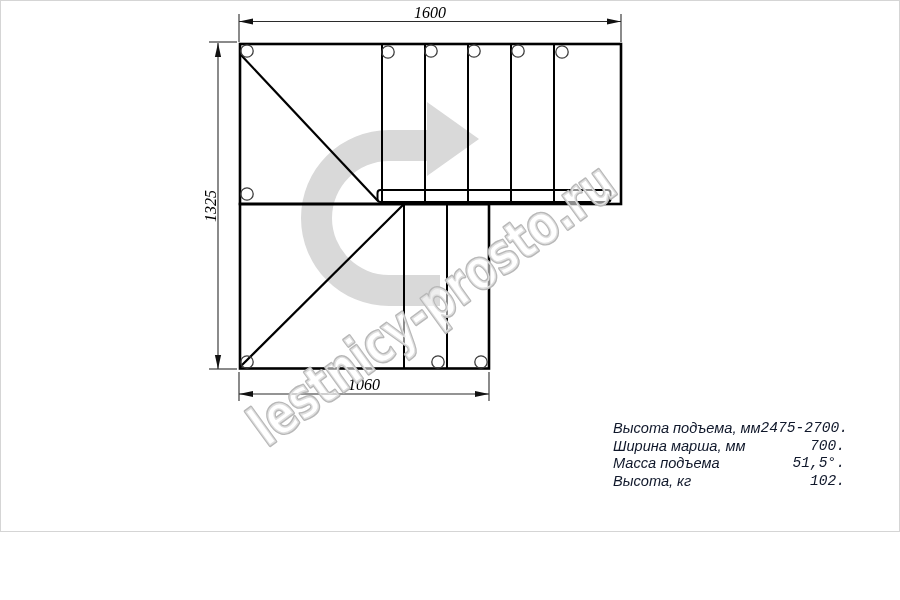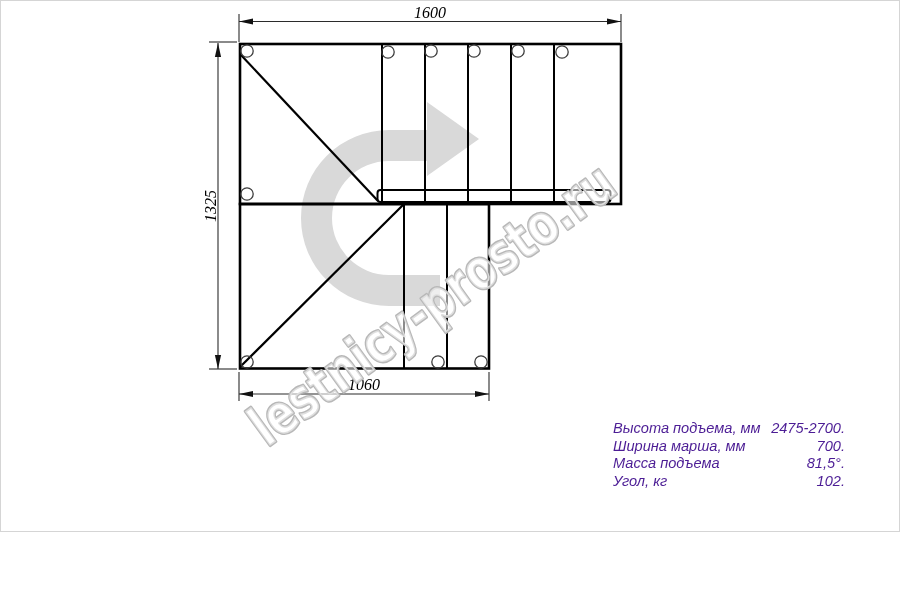--- a/index.html
+++ b/index.html
@@ -13,24 +13,24 @@
     font-family:"Liberation Sans", sans-serif;
   }
   .drawing-svg{position:absolute;left:0;top:0;}
   .specs{
     position:absolute;
     left:612px;top:419px;width:232px;
     font-family:"Liberation Sans", sans-serif;
     font-style:italic;
     font-size:14.6px;
     line-height:17.6px;
-    color:#4c1d95;
+    color:#0f172a;
   }
   .spec-row{display:flex;justify-content:space-between;white-space:nowrap;}
-  .spec-row .val{text-align:right;}
+  .spec-row .val{text-align:right;font-family:Liberation Mono, monospace;}
   text.dim{
     font-family:"Liberation Serif", serif;
     font-style:italic;
     font-size:16px;
     fill:#000;
   }
   text.wm{
     font-family:"DejaVu Sans", sans-serif;
     font-weight:bold;
     font-size:56px;
@@ -123,21 +123,21 @@
     <div class="spec-row">
       <span class="lbl">Высота подъема, мм</span>
       <span class="val">2475-2700.</span>
     </div>
     <div class="spec-row">
       <span class="lbl">Ширина марша, мм</span>
       <span class="val">700.</span>
     </div>
     <div class="spec-row">
       <span class="lbl">Масса подъема</span>
-      <span class="val">81,5°.</span>
+      <span class="val">51,5°.</span>
     </div>
     <div class="spec-row">
-      <span class="lbl">Угол, кг</span>
+      <span class="lbl">Высота, кг</span>
       <span class="val">102.</span>
     </div>
   </div>
 
 </div>
 
 </body></html>

